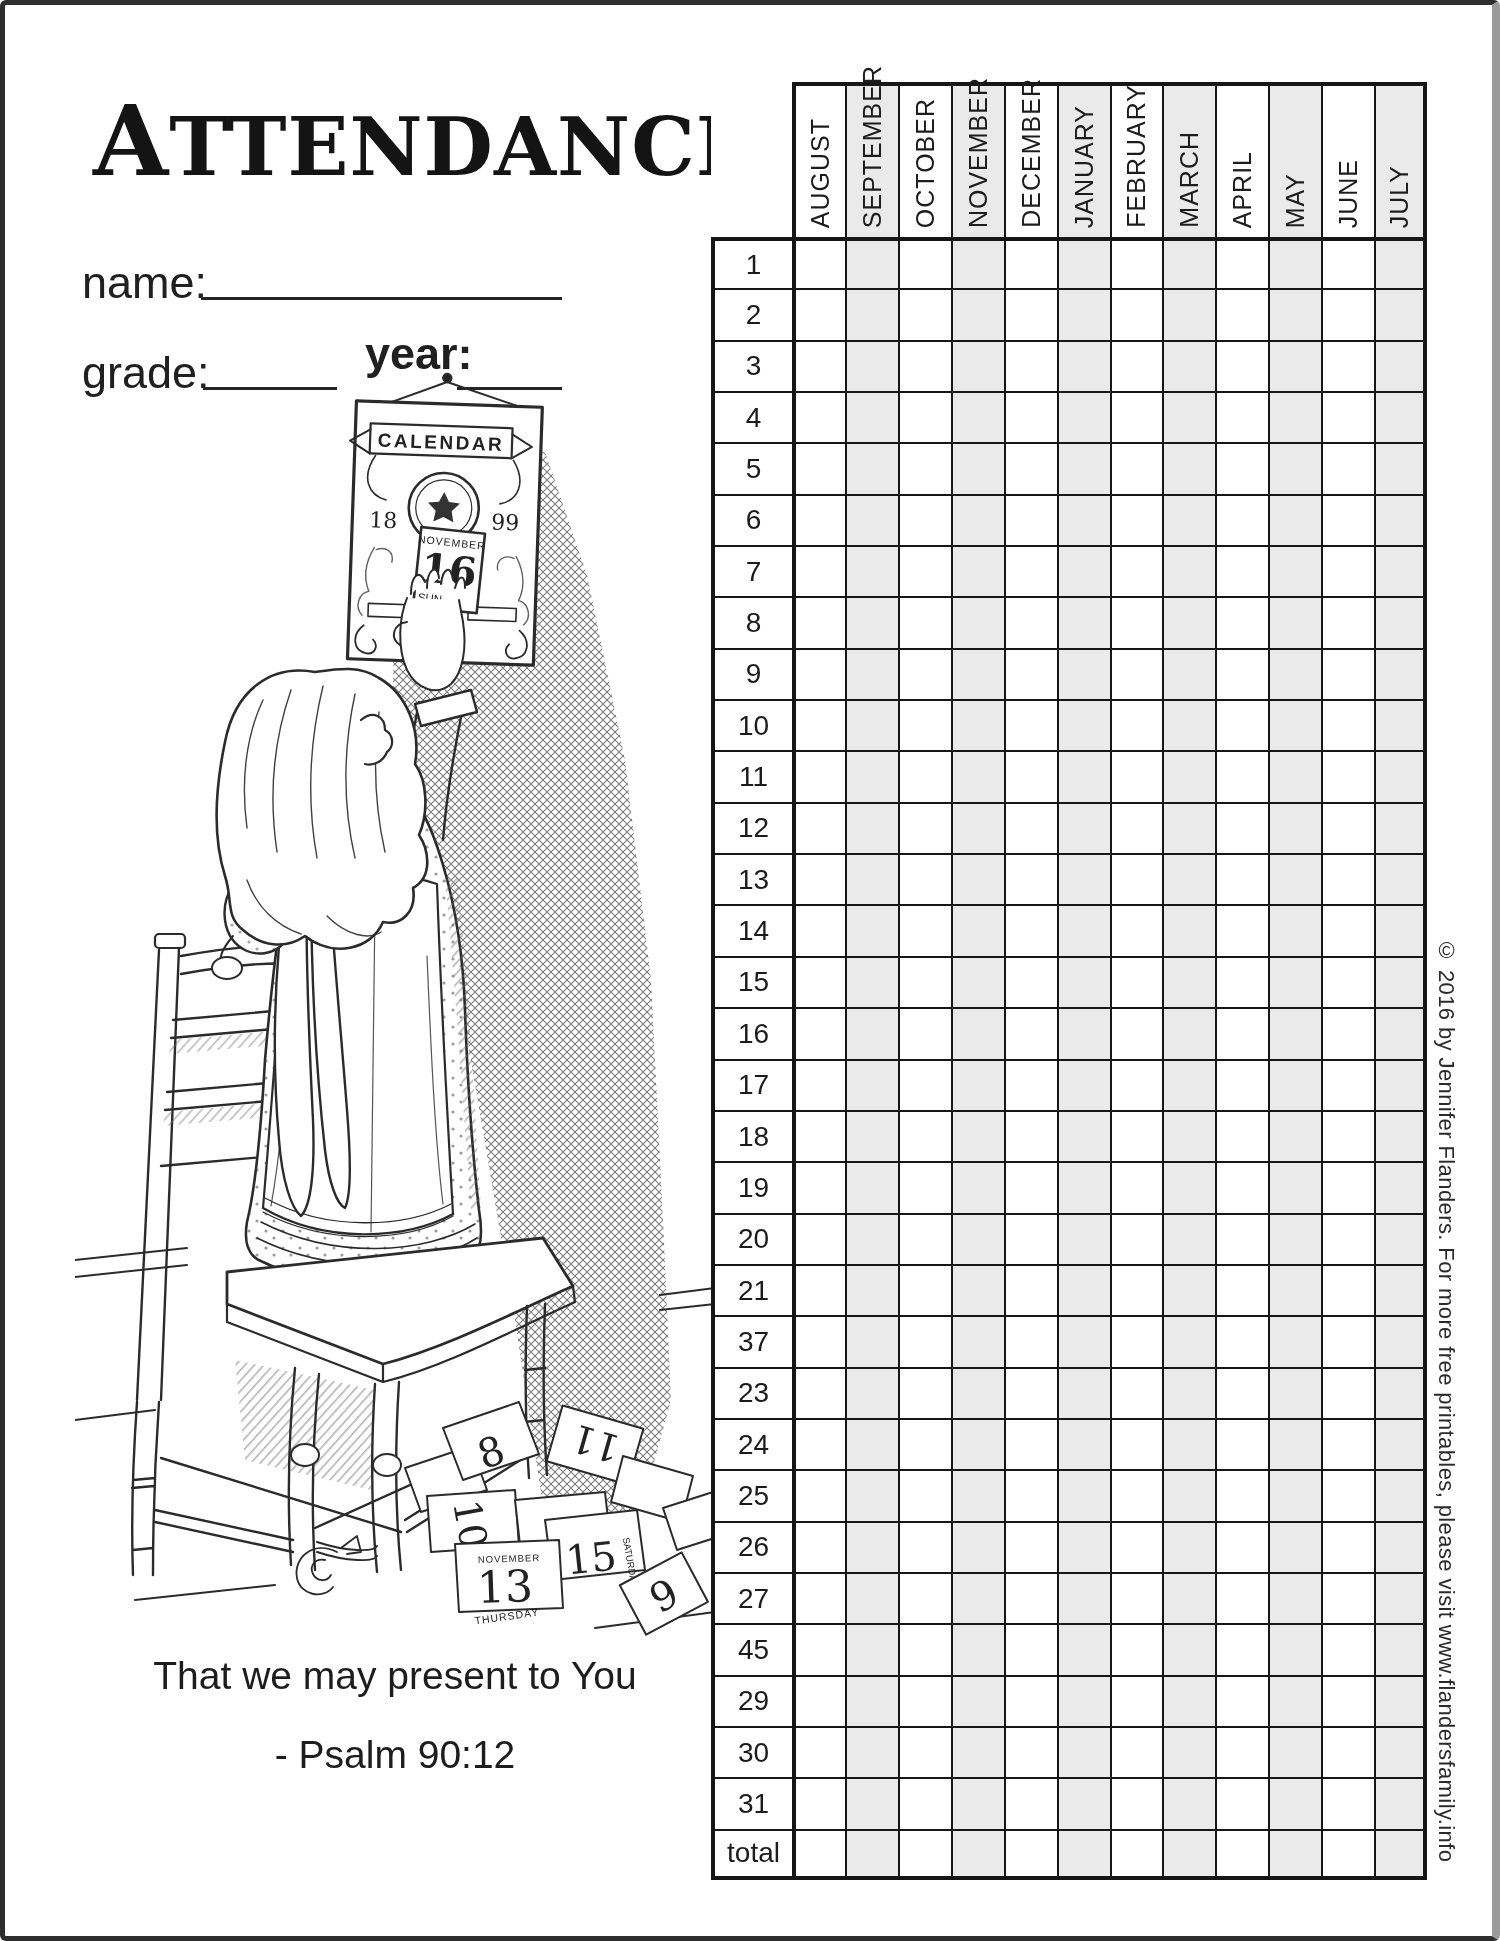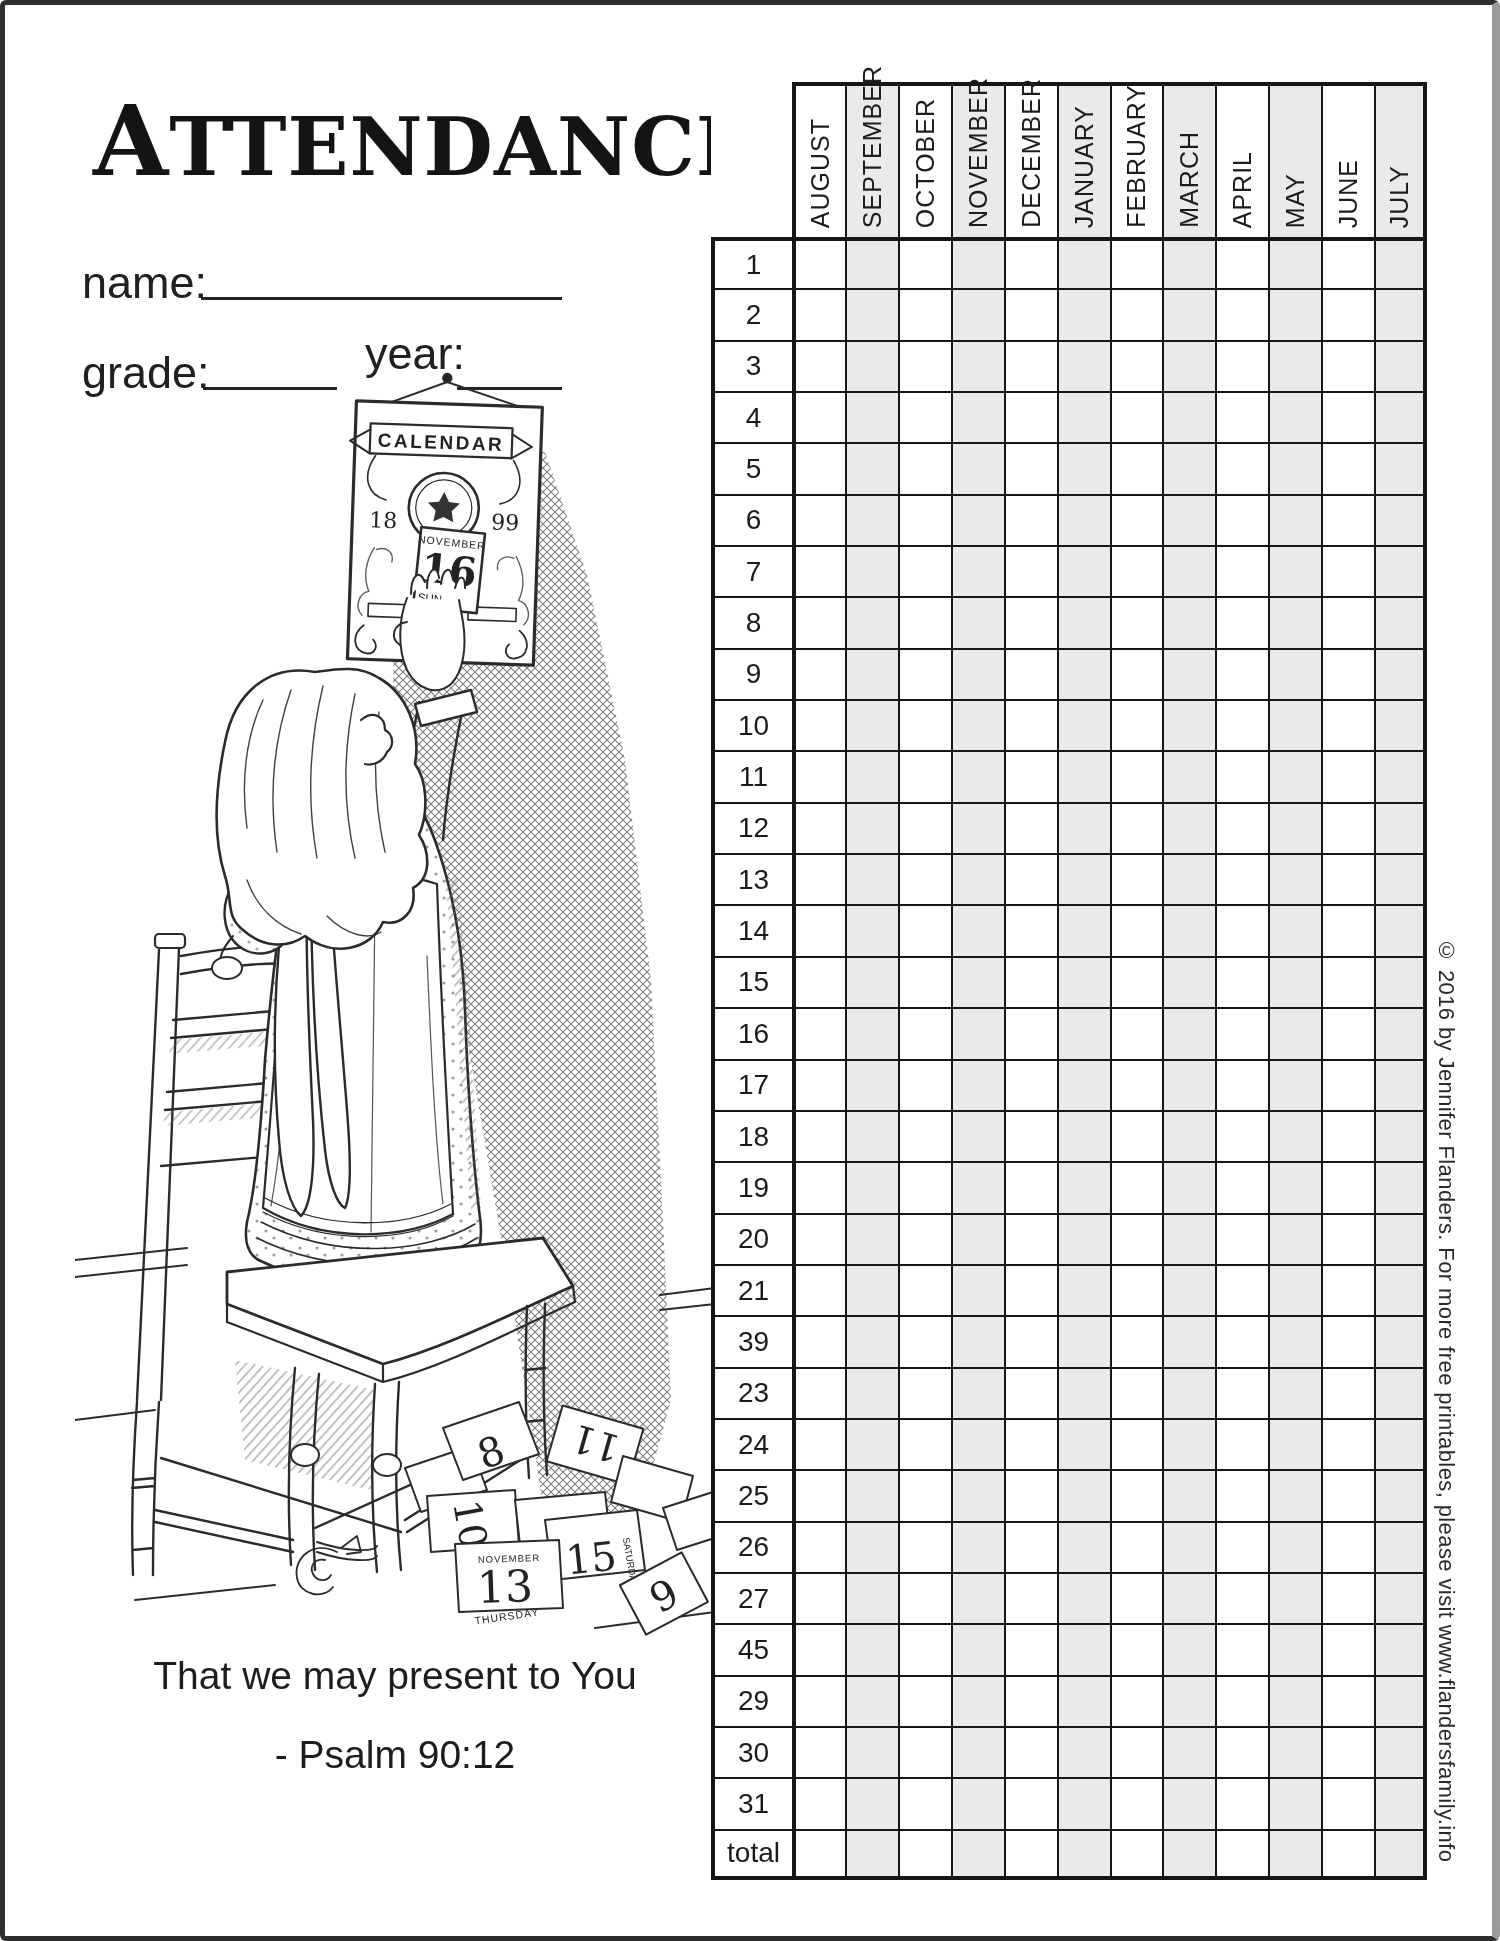--- a/index.html
+++ b/index.html
@@ -15,21 +15,21 @@
     left:88px; top:88px; font-family:"DejaVu Serif", serif; font-weight:bold;
     font-size:80px; line-height:1; letter-spacing:1px; color:#141414;
   }
   .title::first-letter{font-size:97px;}
   
   .flabel{font-size:45px; color:#202020;}
   .name-label{left:77px; top:252px;}
   .name-line{left:196px; top:250px; width:361px; height:42px; border-bottom:3px solid #242424;}
   .grade-label{left:77px; top:342px;}
   .grade-line{left:198px; top:340px; width:134px; height:42px; border-bottom:3px solid #242424;}
-  .year-label{left:360px; top:323px;}
+  .year-label{left:360px; top:323px;font-weight:bold;}
   .year-line{left:452px; top:340px; width:105px; height:42px; border-bottom:3px solid #242424;}
   
   .quote{left:75px; top:1648px; width:630px; text-align:center; font-size:39px; line-height:45px; color:#1d1d1d;}
   .quote .attribution{margin-top:34px;}
   
   .copyright{
     left:1428px; top:933px; height:990px; writing-mode:vertical-rl;
     font-size:22px; letter-spacing:0.4px; color:#2a2a2a; white-space:nowrap;
   }
   
@@ -545,21 +545,21 @@
       <div class="cell"></div>
       <div class="cell shaded"></div>
       <div class="cell"></div>
       <div class="cell shaded"></div>
       <div class="cell"></div>
       <div class="cell shaded"></div>
       <div class="cell"></div>
       <div class="cell shaded"></div>
       <div class="cell"></div>
       <div class="cell shaded lastcol"></div>
-      <div class="dcell">39</div>
+      <div class="dcell">37</div>
       <div class="cell first"></div>
       <div class="cell shaded"></div>
       <div class="cell"></div>
       <div class="cell shaded"></div>
       <div class="cell"></div>
       <div class="cell shaded"></div>
       <div class="cell"></div>
       <div class="cell shaded"></div>
       <div class="cell"></div>
       <div class="cell shaded"></div>

